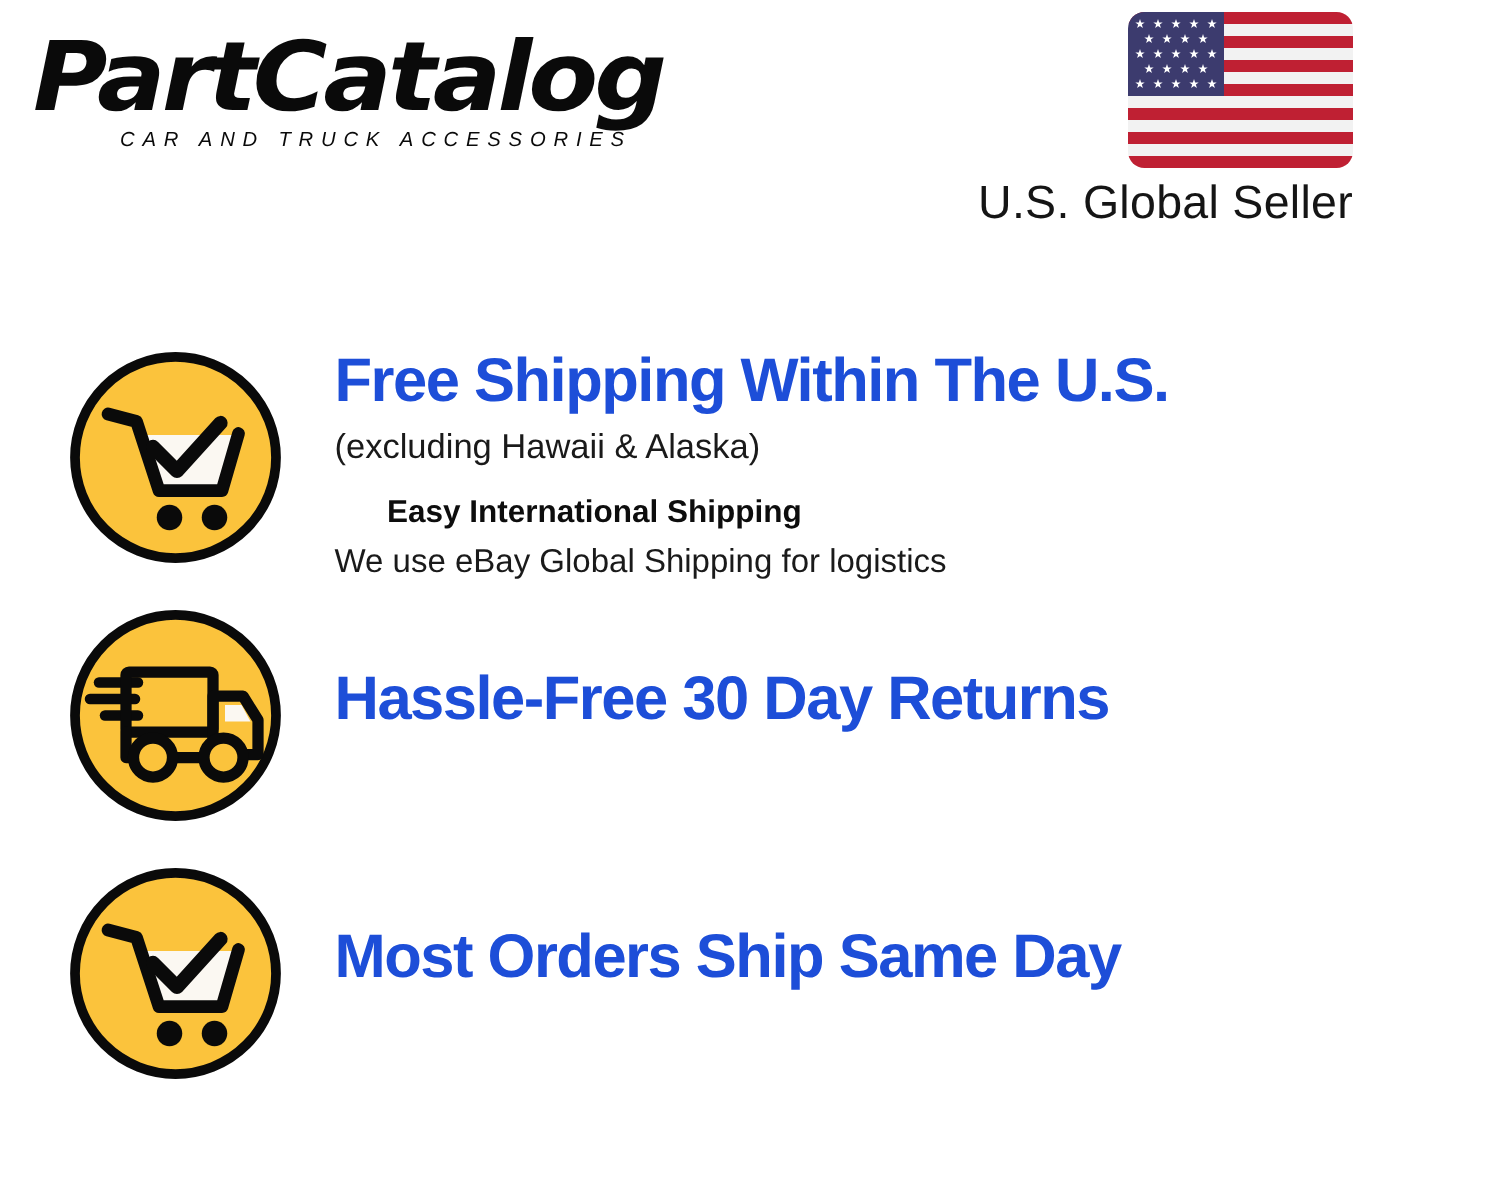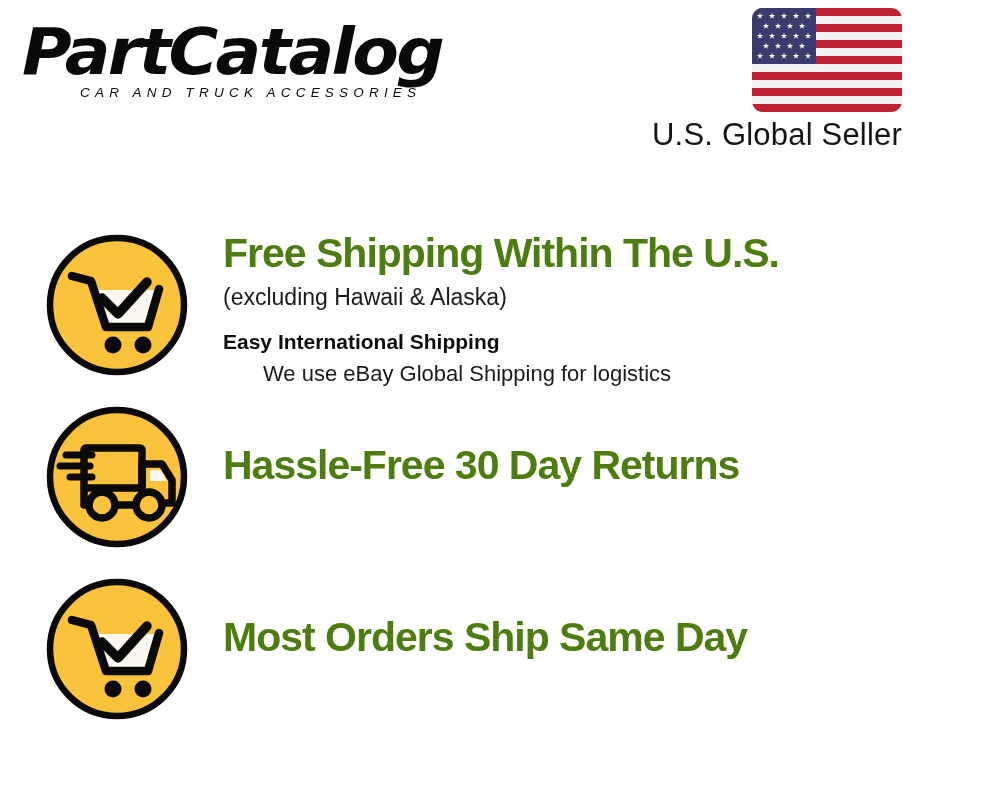--- a/index.html
+++ b/index.html
@@ -111,21 +111,21 @@
     padding-top: 1px;
     flex: 1 1 auto;
   }
 
   .feat-title {
     font-family: "Liberation Sans", sans-serif;
     font-weight: 700;
     font-size: 41px;
     line-height: 1.02;
     letter-spacing: -1.0px;
-    color: #4d7c0f;
+    color: #1d4ed8;
     white-space: nowrap;
   }
   .feature-row.row-1 .feat-title,
   .feature-row.row-2 .feat-title {
     padding-top: 40px;
   }
 
   .feat-sub {
     font-family: "Liberation Sans", sans-serif;
     font-weight: 400;
@@ -136,30 +136,30 @@
     white-space: nowrap;
   }
   .feat-sub2 {
     font-family: "Liberation Sans", sans-serif;
     font-weight: 700;
     font-size: 21px;
     line-height: 1.2;
     color: #0d0d0d;
     margin-top: 17px;
     white-space: nowrap;
+    margin-left: 35px;
   }
   .feat-sub3 {
     font-family: "Liberation Sans", sans-serif;
     font-weight: 400;
     font-size: 22px;
     line-height: 1.25;
     color: #1a1a1a;
     margin-top: 6px;
     white-space: nowrap;
-    margin-left: 40px;
   }
 </style>
 </head>
 <body>
 
 <div class="header">
 
   <div class="logo-block">
     <div class="logo-word">PartCatalog</div>
     <div class="logo-tagline">CAR AND TRUCK ACCESSORIES</div>

